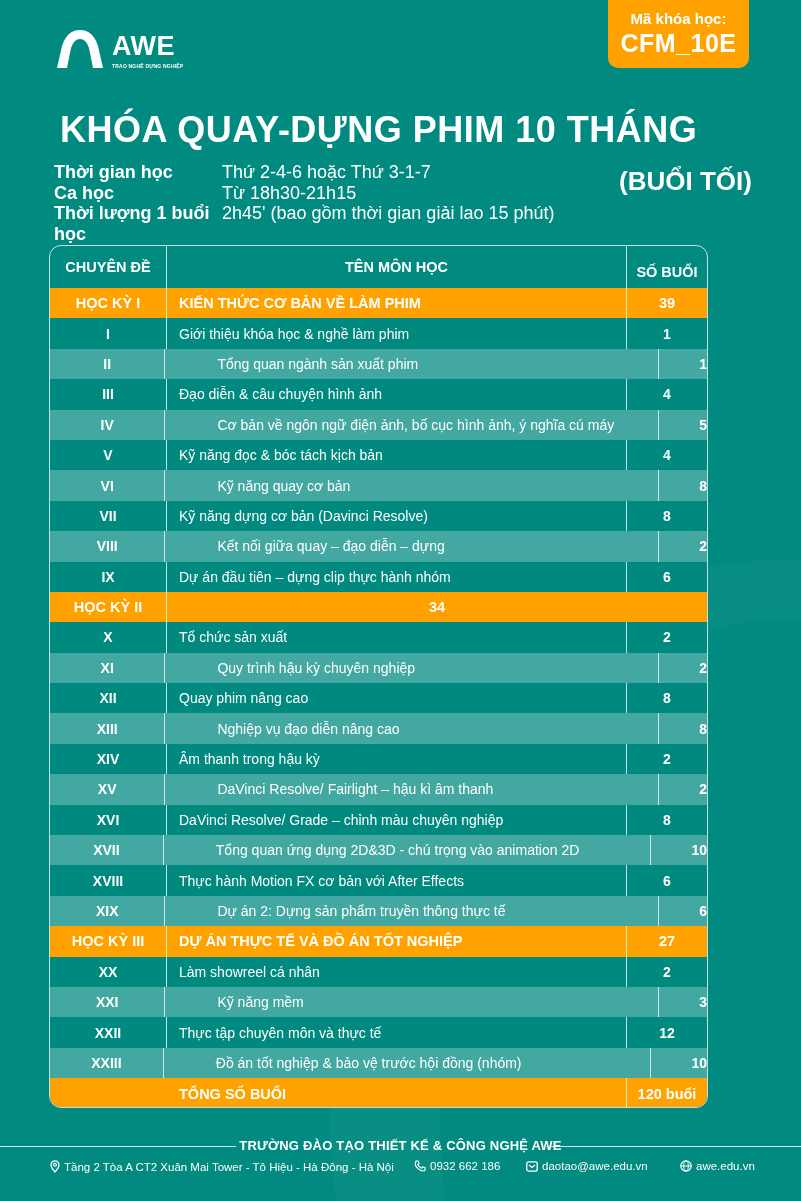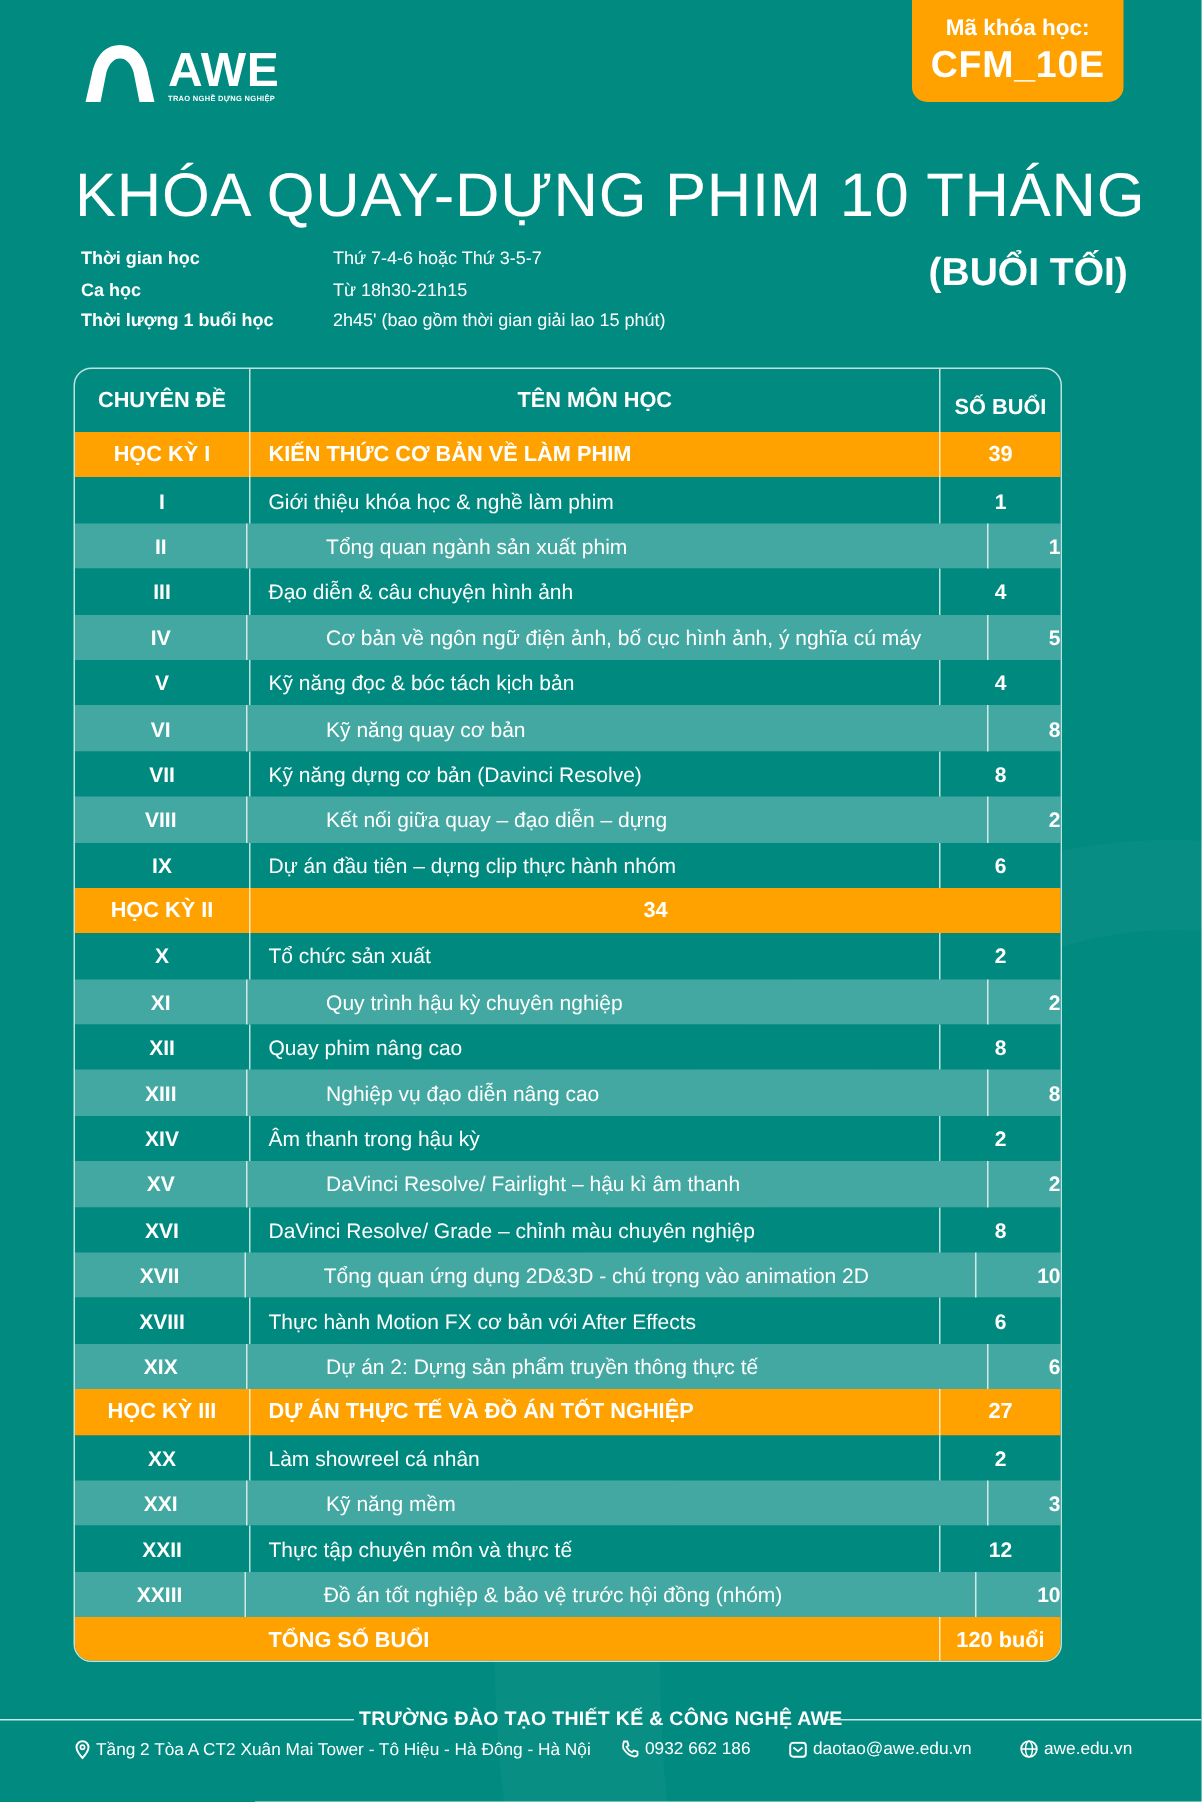--- a/index.html
+++ b/index.html
@@ -13,37 +13,37 @@
   }
   .bg-swoosh {
     position: absolute; left: 330px; top: 560px; width: 900px; height: 1100px;
     border-radius: 50%;
     border-left: 110px solid rgba(255,255,255,0.035);
     border-top: 60px solid rgba(255,255,255,0.03);
     pointer-events: none;
   }
   .logo { position: absolute; left: 55px; top: 28px; width: 130px; height: 42px; }
   .logo-arch { position: absolute; left: 0; top: 0; }
-  .logo-text { position: absolute; left: 57px; top: 3px; font-size: 32px; font-weight: bold; letter-spacing: 0.5px; line-height: 30px; text-align: right; }
+  .logo-text { position: absolute; left: 57px; top: 3px; font-size: 27px; font-weight: bold; letter-spacing: 0.5px; line-height: 30px; text-align: right; }
   .logo-tag { position: absolute; left: 57px; top: 35px; font-size: 5px; font-weight: bold; letter-spacing: 0.2px; white-space: nowrap; }
 
   .code-badge {
     position: absolute; left: 608px; top: 0; width: 141px; height: 68px;
     background: #FFA200; border-radius: 0 0 10px 10px; text-align: center;
   }
   .code-label { font-size: 15px; font-weight: bold; margin-top: 10px; line-height: 18px; }
   .code-value { font-size: 25px; font-weight: bold; line-height: 30px; letter-spacing: 0.5px; }
 
   .title {
-    position: absolute; left: 50px; top: 108px; font-size: 41px; font-weight: normal;
+    position: absolute; left: 60px; top: 108px; font-size: 36px; font-weight: bold;
     letter-spacing: 0.5px; line-height: 44px; white-space: nowrap;
   }
   .subtitle { position: absolute; left: 619px; top: 164px; font-size: 26px; font-weight: bold; line-height: 34px; }
 
-  .info { position: absolute; left: 54px; top: 162px; font-size: 12px; line-height: 20.5px; }
+  .info { position: absolute; left: 54px; top: 162px; font-size: 18px; line-height: 20.5px; }
   .info-row { display: flex; }
   .info-key { width: 168px; font-weight: bold; }
 
   .table {
     position: absolute; left: 49px; top: 245px; width: 659px; height: 863px;
     border: 1px solid rgba(255,255,255,0.75); border-radius: 12px; overflow: hidden;
   }
   .row { display: flex; height: 30.4px; align-items: center; font-size: 14px; }
   .row.header { height: 42px; font-weight: bold; font-size: 14.5px; }
   .row.dark { background: #00897F; }
@@ -81,21 +81,21 @@
   <div class="code-label">Mã khóa học:</div>
   <div class="code-value">CFM_10E</div>
 </div>
 
 <h1 class="title">KHÓA QUAY-DỰNG PHIM 10 THÁNG</h1>
 <div class="subtitle">(BUỔI TỐI)</div>
 
 <div class="info">
   <div class="info-row">
     <span class="info-key">Thời gian học</span>
-    <span class="info-value">Thứ 7-4-6 hoặc Thứ 3-5-7</span>
+    <span class="info-value">Thứ 2-4-6 hoặc Thứ 3-1-7</span>
   </div>
   <div class="info-row">
     <span class="info-key">Ca học</span>
     <span class="info-value">Từ 18h30-21h15</span>
   </div>
   <div class="info-row">
     <span class="info-key">Thời lượng 1 buổi học</span>
     <span class="info-value">2h45' (bao gồm thời gian giải lao 15 phút)</span>
   </div>
 </div>

